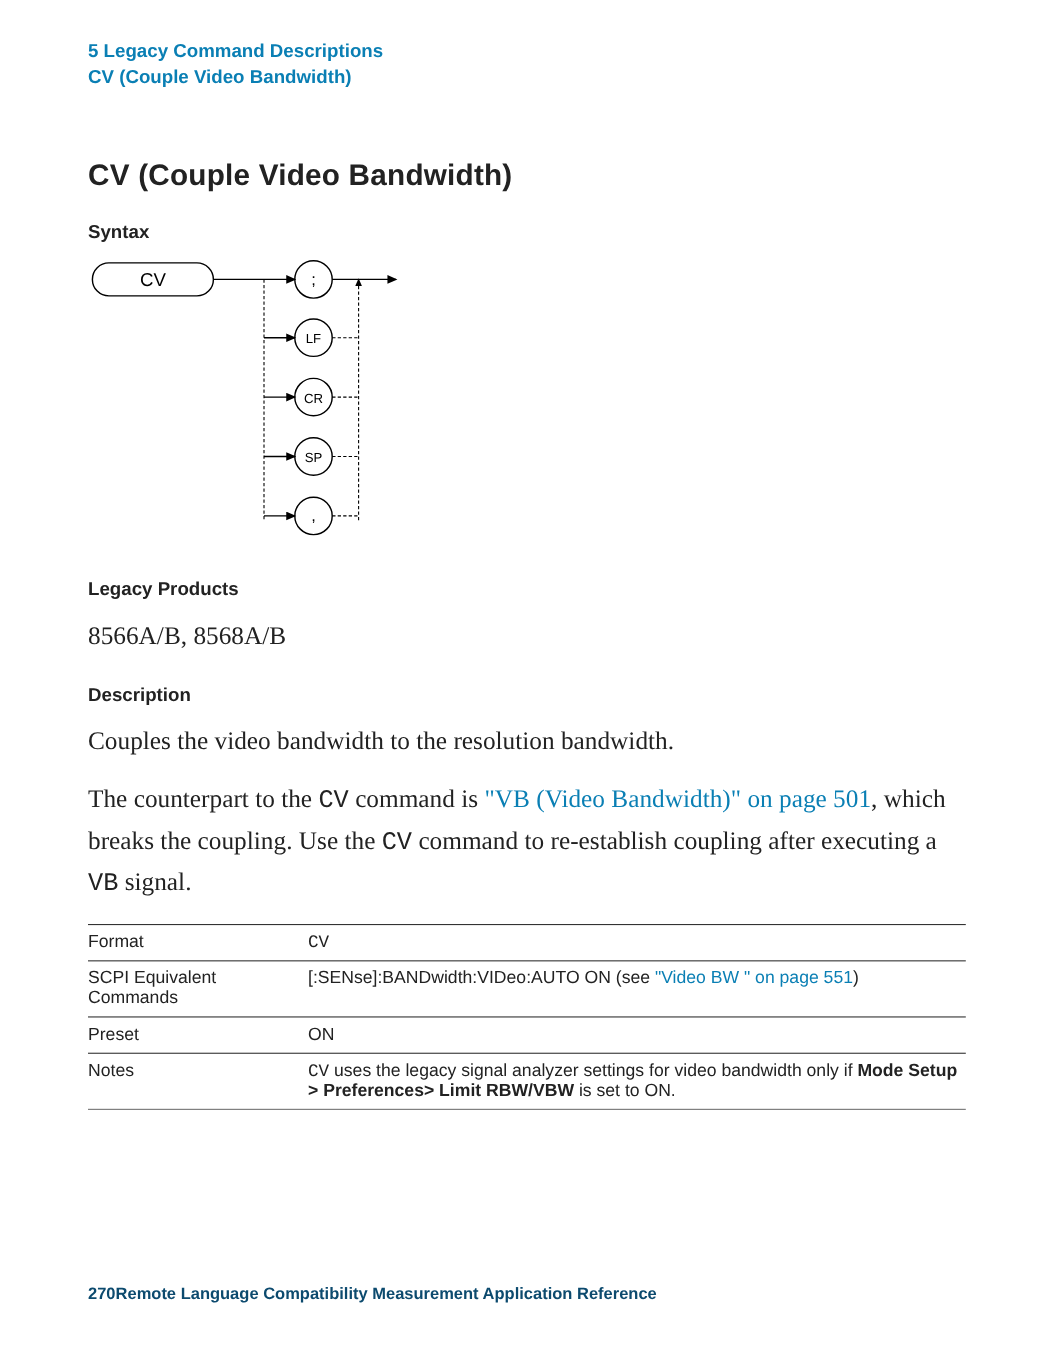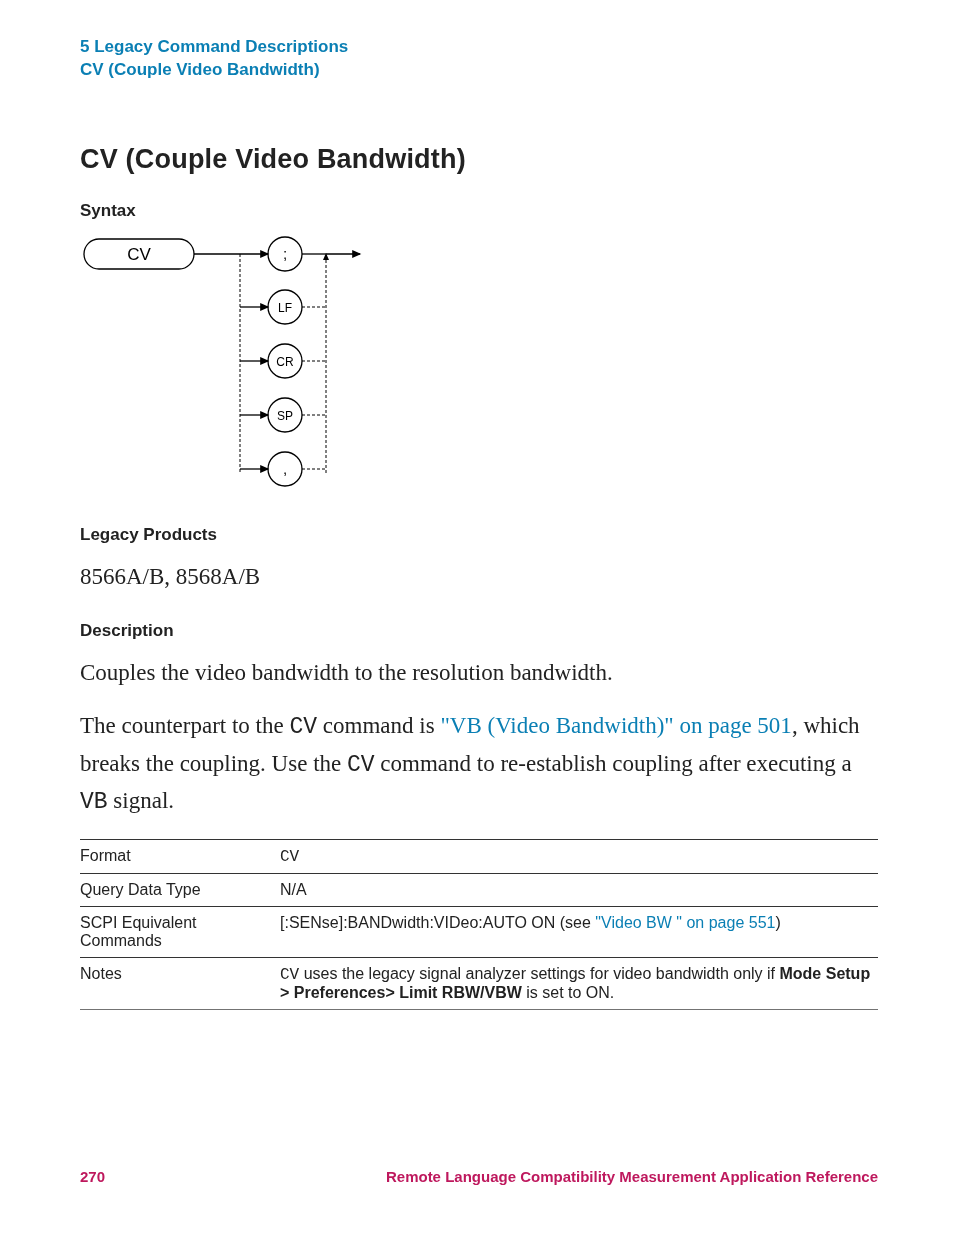--- a/index.html
+++ b/index.html
@@ -66,24 +66,24 @@
   table.info td.key {
     width: 200px;
     font-weight: 400;
   }
   .footer {
     position: absolute;
     left: 80px;
     right: 76px;
     bottom: 50px;
     display: flex;
-    justify-content: space-between;
+    justify-content: flex-start;
     font-family: Arial, Helvetica, sans-serif;
     font-size: 15px;
-    color: #be185d;
+    color: #0c4a6e;
     font-weight: 600;
   }
 </style>
 </head>
 <body>
 
 <div class="header-line">5  Legacy Command Descriptions</div>
 <div class="header-line">CV (Couple Video Bandwidth)</div>
 
 <h1 class="title">CV (Couple Video Bandwidth)</h1>
@@ -146,28 +146,28 @@
   <span>The counterpart to the </span><span class="code">CV</span><span> command is </span><a class="link">"VB (Video Bandwidth)" on page 501</a><span>, which breaks the coupling. Use the </span><span class="code">CV</span><span> command to re-establish coupling after executing a </span><span class="code">VB</span><span> signal.</span>
 </p>
 
 <table class="info">
   <tbody>
       <tr>
     <td class="key">Format</td>
     <td><span class="code">CV</span></td>
   </tr>
   <tr>
-    <td class="key">Query Data Type</td>
-    <td>N/A</td>
-  </tr>
-  <tr>
     <td class="key">SCPI Equivalent Commands</td>
     <td>
       <span>[:SENse]:BANDwidth:VIDeo:AUTO ON (see </span><a class="link">"Video BW " on page 551</a><span>)</span>
     </td>
+  </tr>
+  <tr>
+    <td class="key">Preset</td>
+    <td>ON</td>
   </tr>
   <tr>
     <td class="key">Notes</td>
     <td>
       <span class="code">CV</span><span> uses the legacy signal analyzer settings for video bandwidth only if </span><b>Mode Setup &gt; Preferences&gt; Limit RBW/VBW</b><span> is set to ON.</span>
     </td>
   </tr>
 </tbody>
   </table>
 

